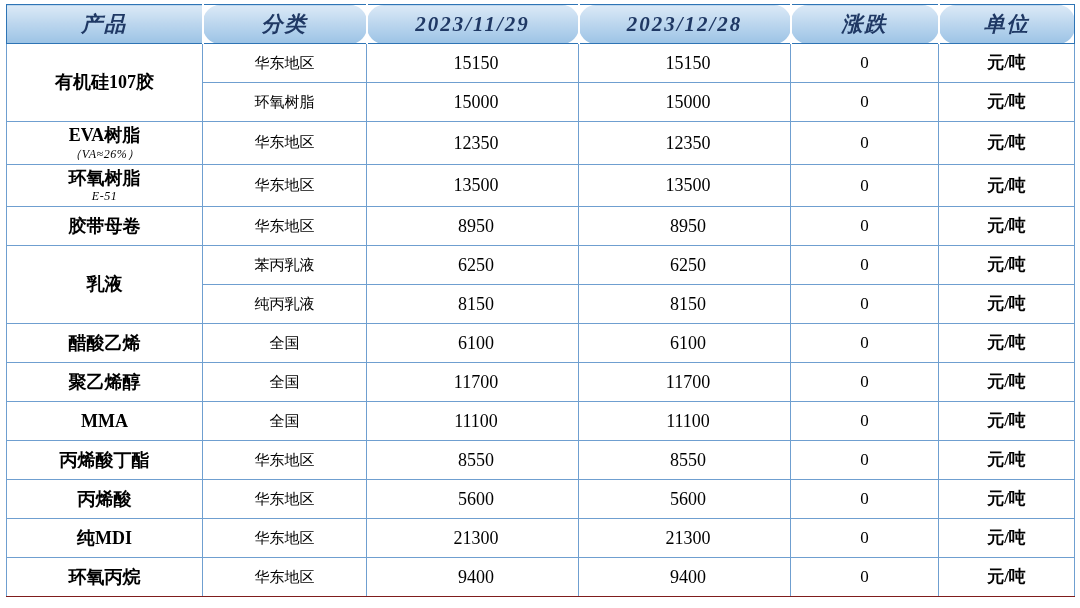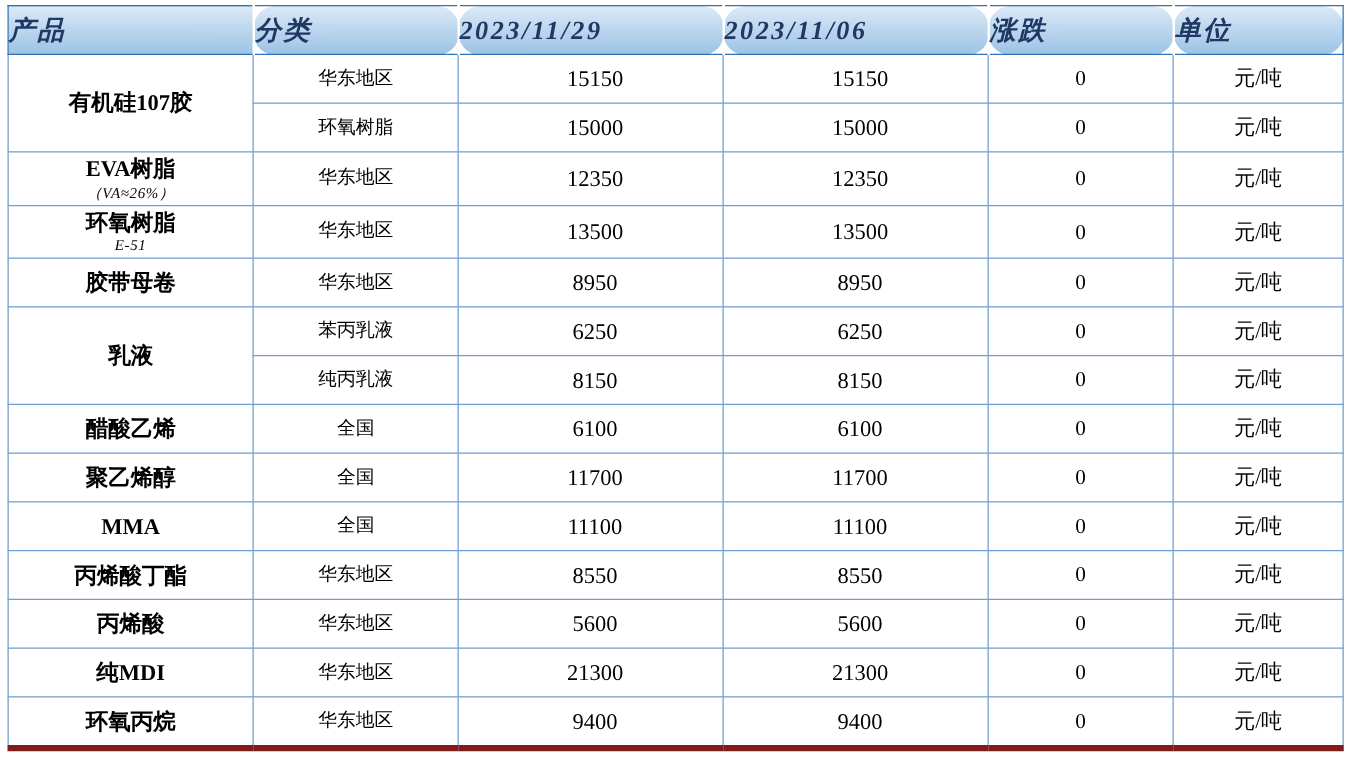--- a/index.html
+++ b/index.html
@@ -36,21 +36,21 @@
     height: 38px;
     padding: 0;
     border: 1px solid #2e74b5;
     background: linear-gradient(180deg, #dbe9f6 0%, #bcd6ee 48%, #9cc3e5 100%);
     color: #1f3864;
     font-family: "Liberation Serif", serif;
     font-size: 21px;
     font-weight: bold;
     font-style: italic;
     letter-spacing: 2px;
-    text-align: left;
+    text-align: center;
     vertical-align: middle;
     white-space: nowrap;
   }
   thead th.sep-left {
     border-left: 2px solid #ffffff;
     border-radius: 17px;
   }
 
   tbody td {
     border: 1px solid #6f9fd0;
@@ -70,42 +70,42 @@
   tbody td.product .sub {
     display: block;
     font-size: 12px;
     font-weight: normal;
     letter-spacing: 0.5px;
     font-style: italic;
   }
   tbody td.category { font-size: 15px; }
   tbody td.num { font-size: 18px; padding-left: 11px; }
   tbody td.change { font-size: 17px; }
-  tbody td.unit { font-size: 17px; }
-  tbody tr:last-child td { border-bottom: 5px solid #7f1d1d; }
+  tbody td.unit { font-size: 17px; font-weight: bold; }
+  tbody tr:last-child td { border-bottom: 1px solid #7f1d1d; }
 </style>
 </head>
 <body>
 
 <div class="sheet">
   <table class="price-table">
     <colgroup>
       <col class="c-product">
       <col class="c-category">
       <col class="c-date1">
       <col class="c-date2">
       <col class="c-change">
       <col class="c-unit">
     </colgroup>
     <thead>
       <tr>
         <th>产品</th>
         <th class="sep-left">分类</th>
         <th class="sep-left">2023/11/29</th>
-        <th class="sep-left">2023/11/06</th>
+        <th class="sep-left">2023/12/28</th>
         <th class="sep-left">涨跌</th>
         <th class="sep-left">单位</th>
       </tr>
     </thead>
     <tbody id="table-body">
         <tr>
           <td class="product" rowspan="2"><span>有机硅107胶</span></td>
           <td class="category">华东地区</td>
           <td class="num">15150</td>
           <td class="num">15150</td>

